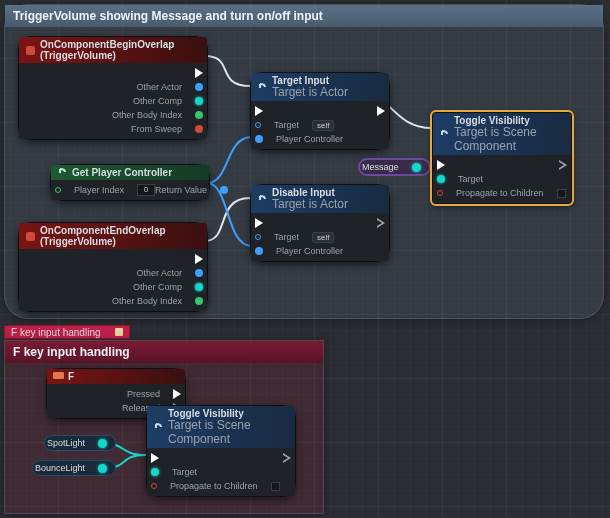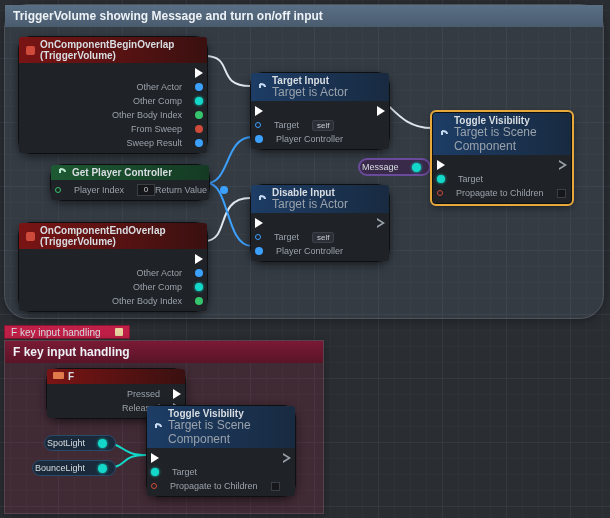--- a/index.html
+++ b/index.html
@@ -165,26 +165,20 @@
           <span class="lbl">Other Body Index</span>
           <span class="dot green"></span>
         </span>
       </div>
     <div class="row">
         <span class="rgt">
           <span class="lbl">From Sweep</span>
           <span class="dot red"></span>
         </span>
       </div>
-    <div class="row">
-        <span class="rgt">
-          <span class="lbl">Sweep Result</span>
-          <span class="dot blue"></span>
-        </span>
-      </div>
   </div>
 </div>
 
 <div class="node" style="left:50px;top:164px;width:160px">
   <div class="hdr hdr-green">
     <svg>
         <path d="M3 2 L3 6 M3 2 Q8 2 8 5" stroke="#bfe6d0" stroke-width="2" fill="none"></path>
       </svg>
     <span>Get Player Controller</span>
   </div>

